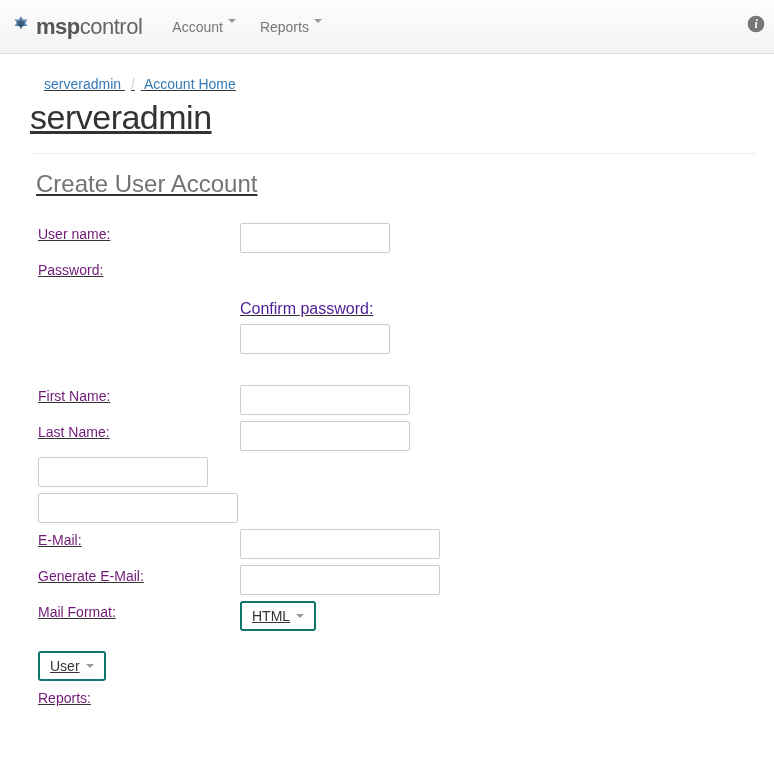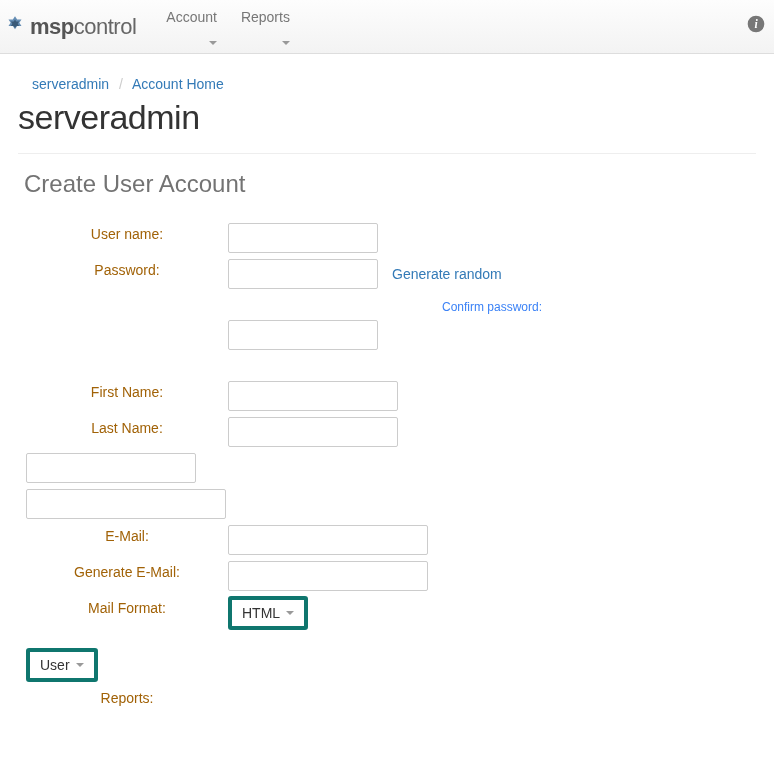--- a/index.html
+++ b/index.html
@@ -1,44 +1,44 @@
 <!DOCTYPE html>
 <html><head>
 <meta charset="utf-8">
 <style>
 * { box-sizing: border-box; margin: 0; padding: 0; }
 body { font-family: "Segoe UI", Tahoma, sans-serif; font-size: 14px; color: #333; background: #fff; width: 774px; }
-.navbar { background: linear-gradient(#fdfdfd, #f3f3f3); border-bottom: 1px solid #ddd; height: 54px; display: flex; align-items: center; padding: 0 2px; position: relative; }
+.navbar { background: linear-gradient(#fdfdfd, #f3f3f3); border-bottom: 1px solid #ddd; height: 54px; display: flex; align-items: center; padding: 0 8px; position: relative; }
 .logo { display: flex; align-items: center; gap: 2px; margin-right: 18px; }
 .logo-text { font-size: 22px; color: #666; font-weight: 300; letter-spacing: -0.5px; }
 .logo-text b { font-weight: 600; color: #555; }
-.nav-item { color: #777; padding: 10px 12px; cursor: pointer; display: flex; align-items: flex-end; gap: 16px; font-size: 14px; flex-direction: column; }
+.nav-item { color: #777; padding: 10px 12px; cursor: pointer; display: flex; align-items: flex-start; gap: 5px; font-size: 14px; }
 .caret { width: 0; height: 0; border-left: 4px solid transparent; border-right: 4px solid transparent; border-top: 4px solid #999; display: inline-block; }
 .info-icon-wrap { position: absolute; right: 8px; top: 14px; }
-.content { padding: 14px 18px 30px 18px; }
+.content { padding: 14px 18px 30px 30px; text-decoration: underline; }
 .breadcrumb { font-size: 14px; padding: 8px 0 4px 14px; }
 .breadcrumb a { color: #337ab7; text-decoration: none; }
 .breadcrumb .sep { color: #ccc; padding: 0 6px; }
 .page-title { font-size: 34px; font-weight: 300; color: #333; margin: 2px 0 16px 0; letter-spacing: -0.5px; }
 hr.divider { border: none; border-top: 1px solid #eee; margin: 0 0 16px 0; }
 .section-title { font-size: 24px; font-weight: 300; color: #737373; margin: 0 0 22px 6px; }
 .form-area { padding-left: 8px; }
 .form-row { display: flex; align-items: center; min-height: 36px; margin-bottom: 0px; }
-.label-col { width: 202px; color: #a16207; font-size: 14px; padding-top: 6px; align-self: flex-start; text-align: center; }
+.label-col { width: 202px; color: #701a75; font-size: 14px; padding-top: 6px; align-self: flex-start; }
 .control-col { flex: 1; display: flex; align-items: center; gap: 14px; padding: 2px 0; }
 .confirm-col { margin-left: 202px; }
 input.text-input { border: 1px solid #ccc; border-radius: 2px; height: 30px; padding: 4px 8px; font-size: 14px; background: #fff; }
 .w-small { width: 150px; }
 .w-med { width: 170px; }
 .w-large { width: 200px; }
 .link { color: #337ab7; text-decoration: none; cursor: pointer; font-size: 14px; }
-.confirm-label { color: #3b82f6; font-size: 12px; margin: 8px 0 6px 0; display: block; text-align: center; }
+.confirm-label { color: #4c1d95; font-size: 16px; margin: 8px 0 6px 0; display: block; }
 .gap-block { height: 28px; }
 .gap-block-sm { height: 14px; }
-.dropdown-btn { border: 4px solid #0f766e; border-radius: 3px; background: #fff; padding: 5px 10px; font-size: 14px; cursor: pointer; display: inline-flex; align-items: center; gap: 6px; color: #333; }
+.dropdown-btn { border: 2px solid #0f766e; border-radius: 3px; background: #fff; padding: 5px 10px; font-size: 14px; cursor: pointer; display: inline-flex; align-items: center; gap: 6px; color: #333; }
 </style>
 </head>
 <body>
 
 <div class="navbar">
   <div class="logo">
     <svg width="26" height="26" viewBox="0 0 24 24">
         <path fill="#4a7aa8" d="M12 2l2 3h4l-2 3 2 3h-4l-2 3-2-3H6l2-3-2-3h4z" opacity="0.85"></path>
         <path fill="#3a5a78" d="M12 5l1.2 2h2.6l-1.3 2 1.3 2h-2.6L12 13l-1.2-2H8.2l1.3-2-1.3-2h2.6z"></path>
       </svg>
@@ -76,24 +76,20 @@
 
     <div class="form-row">
       <div class="label-col">User name:</div>
       <div class="control-col">
           <input class="text-input w-small" value="" style="">
         </div>
     </div>
 
     <div class="form-row">
       <div class="label-col">Password:</div>
-      <div class="control-col">
-        <input type="password" class="text-input w-small" value="" style="">
-        <a class="link">Generate random</a>
-      </div>
     </div>
 
     <div class="confirm-col">
       <span class="confirm-label">Confirm password:</span>
       <input type="password" class="text-input w-small" value="" style="">
     </div>
 
     <div class="gap-block"></div>
 
     <div class="form-row">

